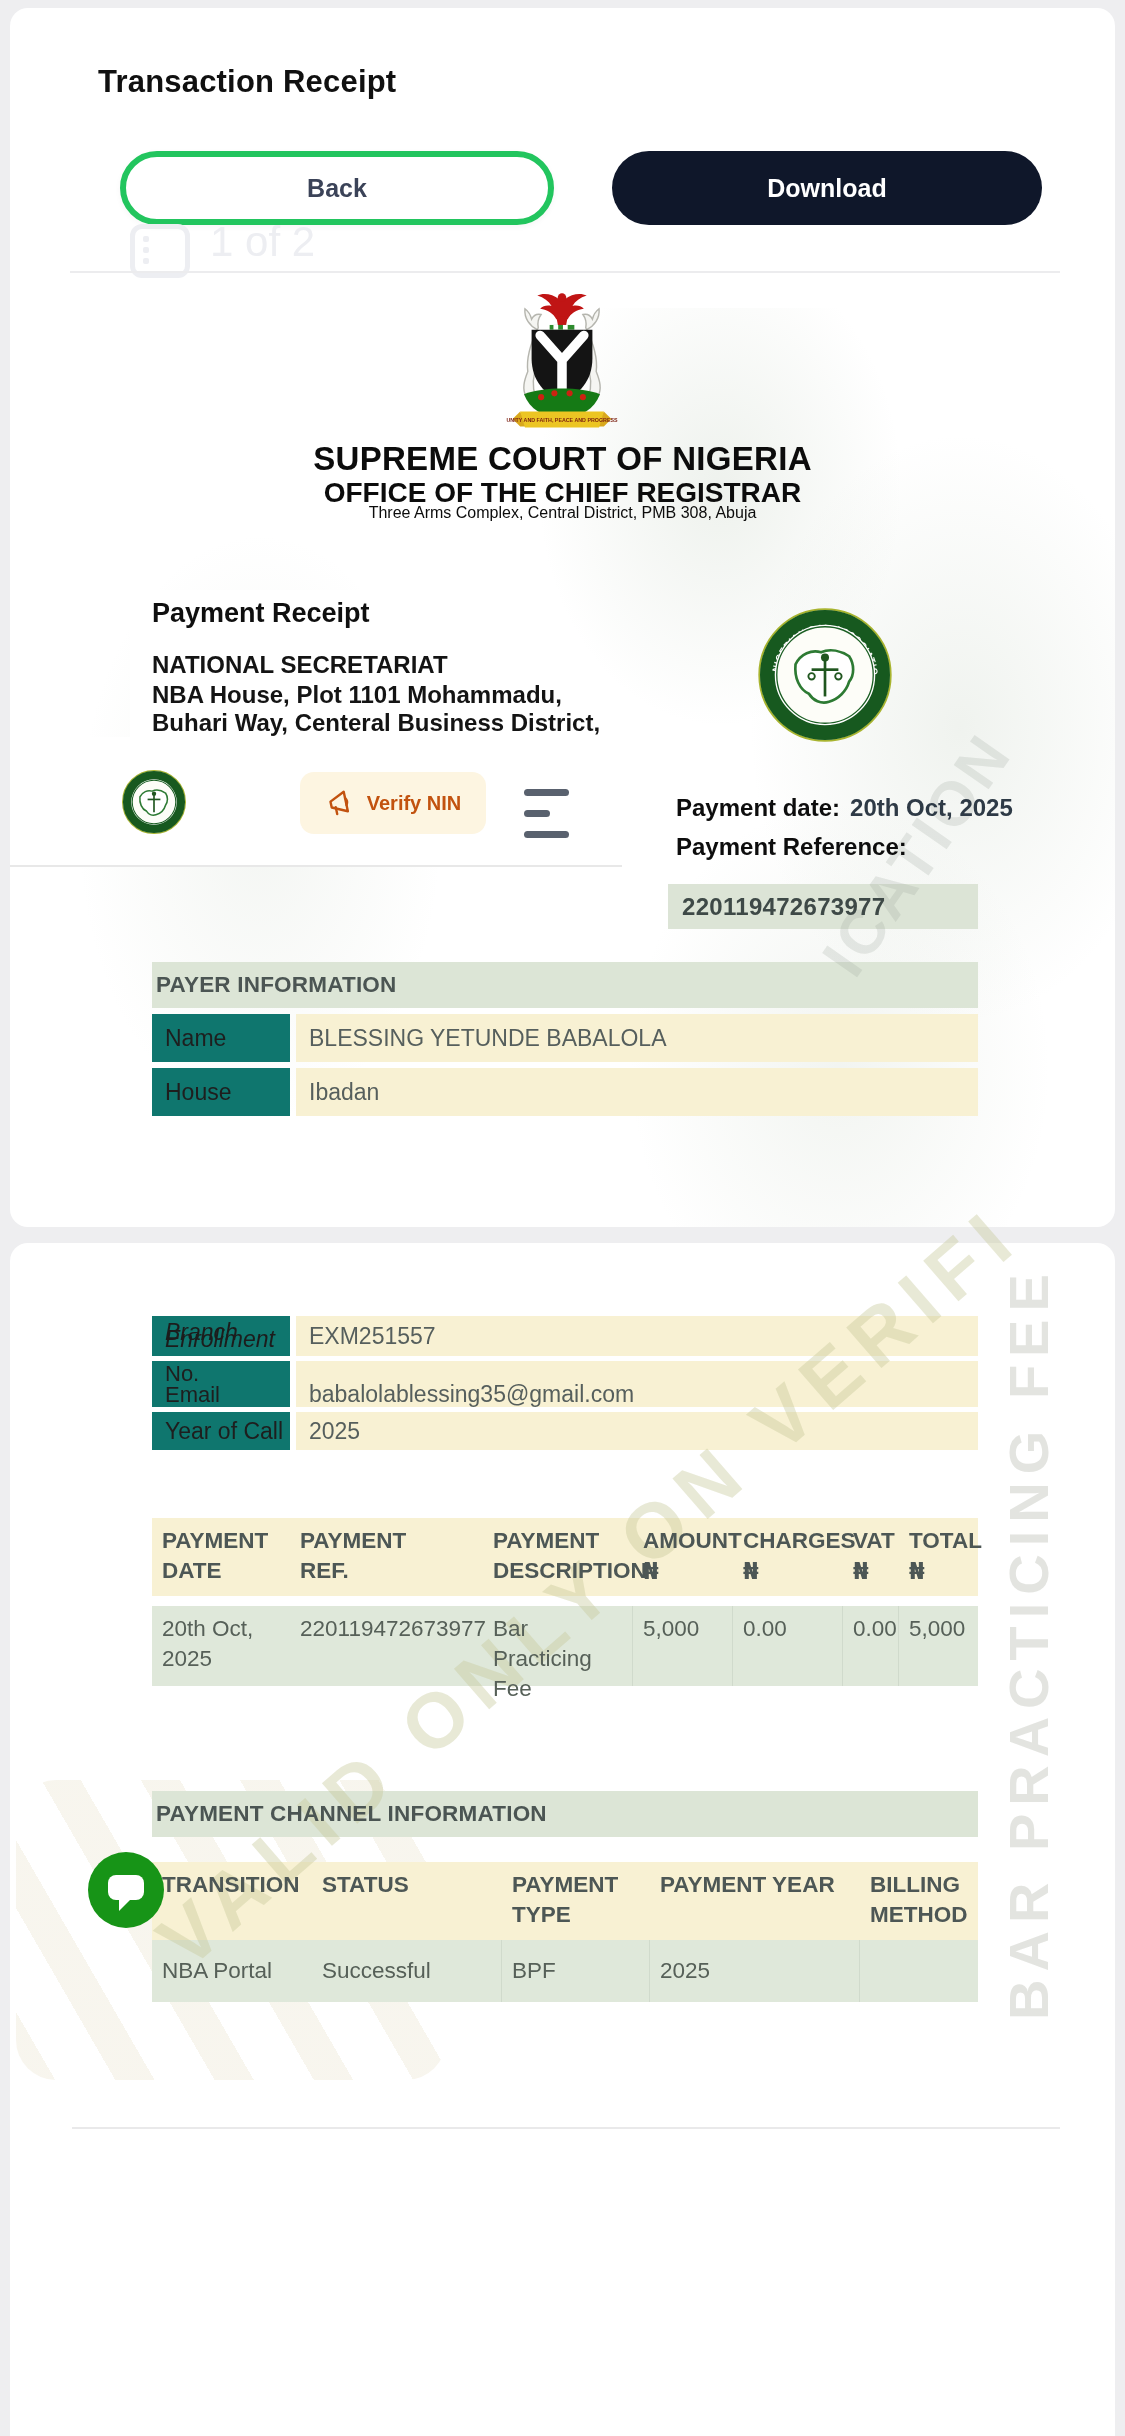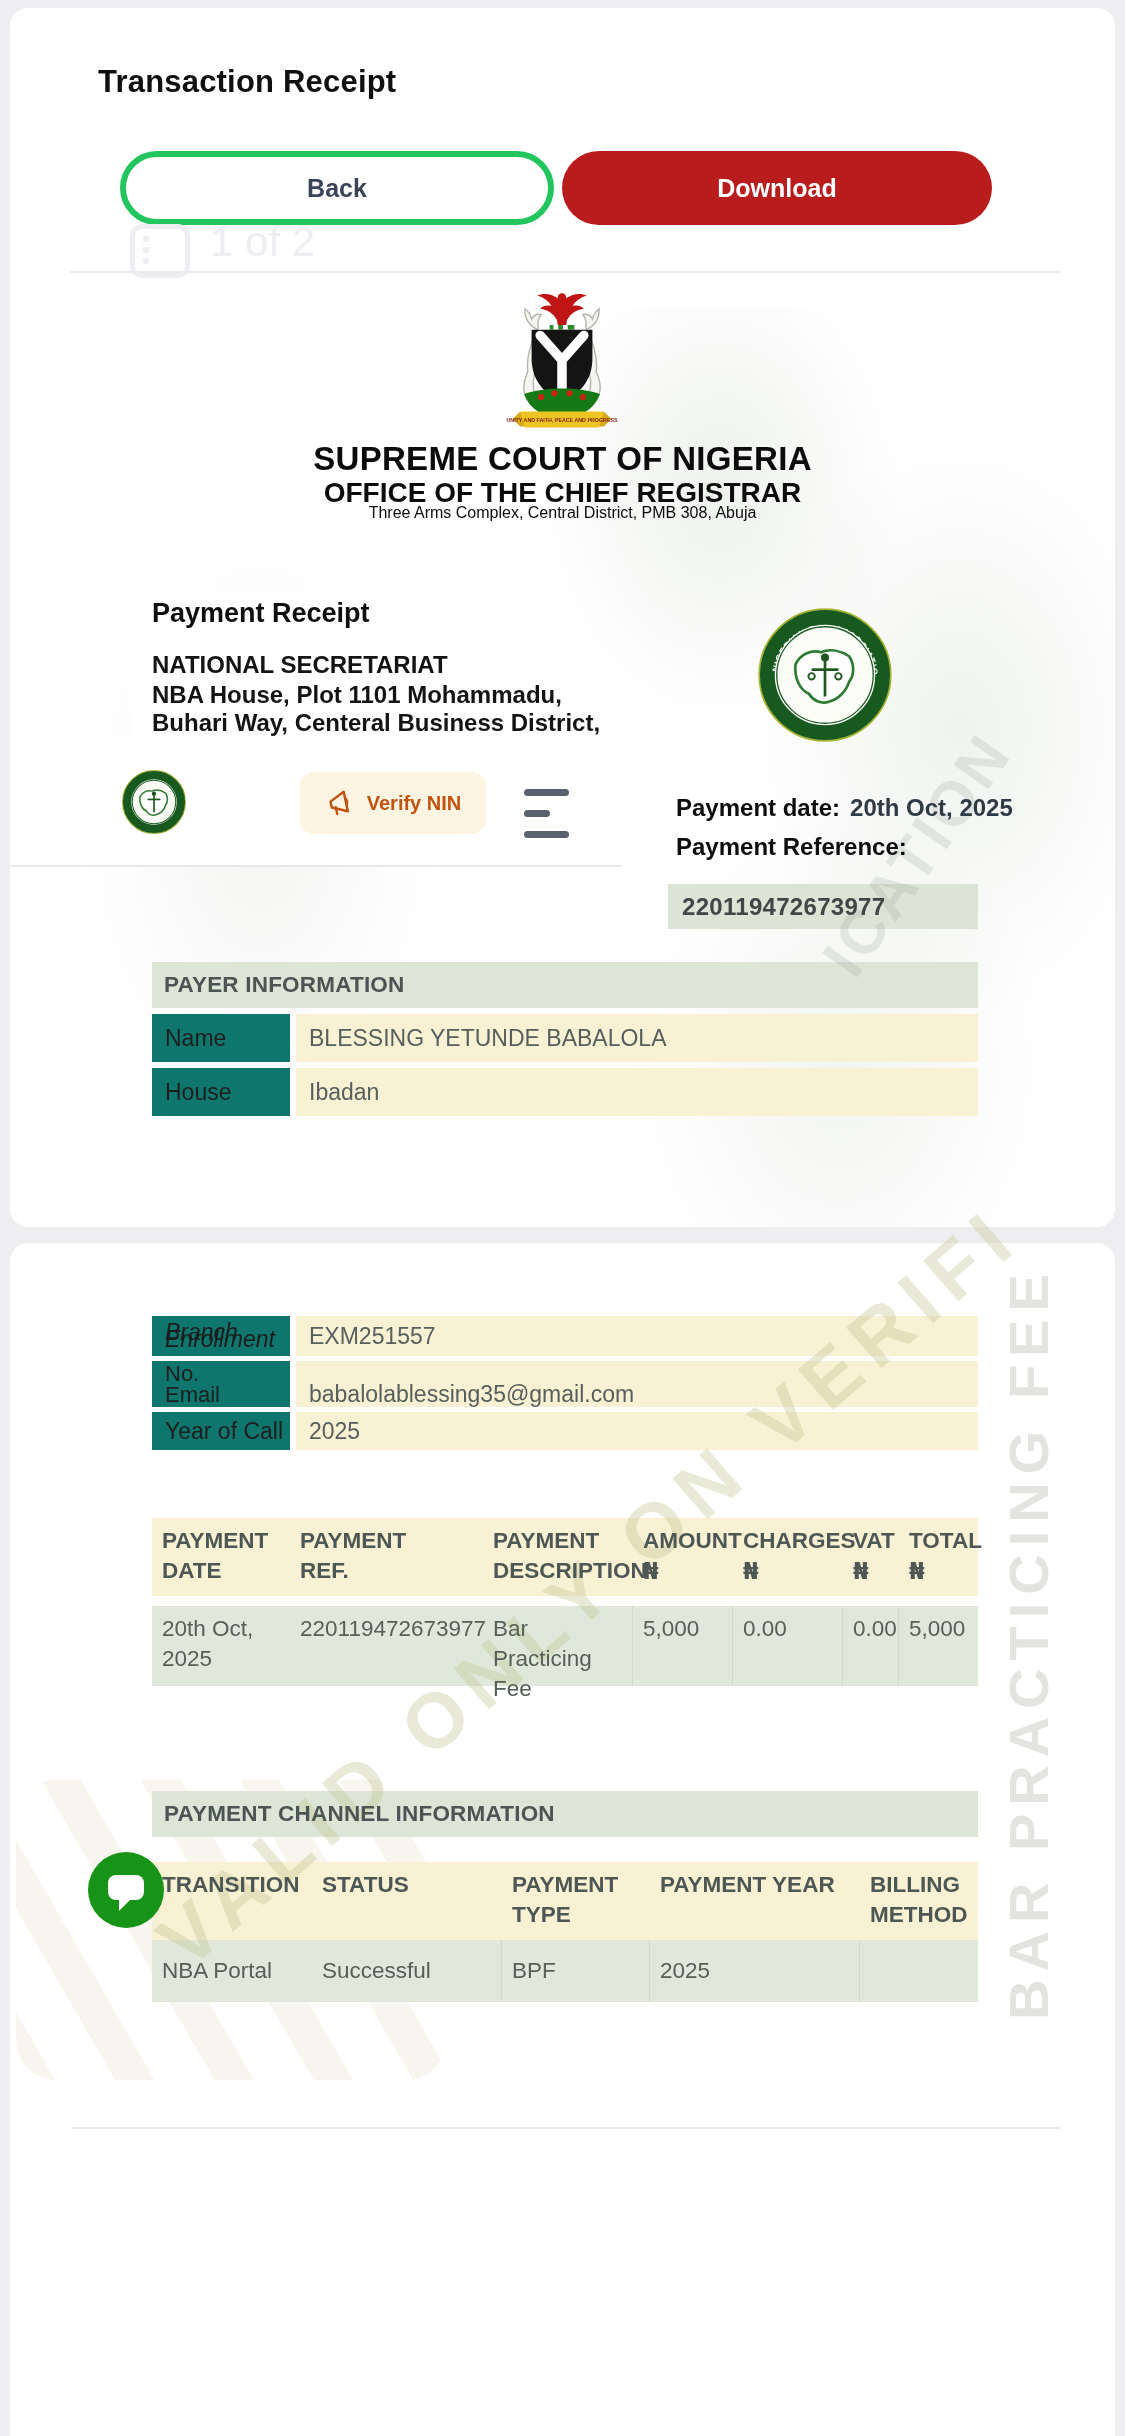--- a/index.html
+++ b/index.html
@@ -8,21 +8,21 @@
   .abs{position:absolute;}
   .card{position:absolute;left:10px;width:1105px;background:#fff;overflow:hidden;}
   #card1{top:8px;height:1219px;border-radius:18px;}
   #card2{top:1243px;height:1193px;border-radius:18px 18px 0 0;}
 
   
   #title{left:98px;top:64px;font-size:31px;font-weight:700;color:#101010;letter-spacing:.2px;}
   .pill-btn{position:absolute;top:151px;height:74px;border-radius:38px;display:flex;align-items:center;justify-content:center;
             font-size:25px;font-weight:600;box-sizing:border-box;cursor:pointer;}
   #back-btn{left:120px;width:434px;background:#fff;border:6px solid #22c55e;color:#3b4358;box-shadow:0 2px 6px rgba(0,0,0,0.04);}
-  #dl-btn{left:562px;width:430px;background:#b91c1c;color:#fff;}
+  #dl-btn{left:612px;width:430px;background:#0f172a;color:#fff;}
   #pages-icon{left:130px;top:224px;width:50px;height:44px;border:5px solid #edeef2;border-radius:12px;}
   #pages-icon i{position:absolute;width:6px;height:6px;border-radius:2px;background:#edeef2;left:8px;}
   #pages-icon i:nth-child(1){top:7px;} #pages-icon i:nth-child(2){top:18px;} #pages-icon i:nth-child(3){top:29px;}
   #pages-text{left:210px;top:218px;font-size:42px;font-weight:400;color:#edeef2;}
   .divider{position:absolute;height:2px;background:#ececee;}
   #divider1{left:70px;top:271px;width:990px;}
   #divider2{left:72px;top:2127px;width:988px;background:#e9e9ea;}
 
   
   #wm1{left:70px;top:300px;width:1040px;height:930px;pointer-events:none;
@@ -53,21 +53,21 @@
   #menu-icon b:nth-child(1){top:0;width:45px;} #menu-icon b:nth-child(2){top:21px;width:26px;} #menu-icon b:nth-child(3){top:42px;width:45px;}
   .pay-lbl{left:676px;font-size:24px;font-weight:700;color:#0d0d0d;z-index:3;}
   #pay-date{top:794px;} #pay-ref-lbl{top:833px;}
   #pay-date .val{color:#2e3a46;margin-left:10px;}
   #ref-box{left:668px;top:884px;width:310px;height:45px;background:#dce4d6;}
   #ref-box span{position:relative;z-index:3;display:block;padding-left:14px;line-height:45px;
                 font-size:24px;font-weight:600;color:#3e4947;letter-spacing:.3px;}
 
   
   .band{position:absolute;left:152px;width:826px;height:46px;background:#dce5d6;}
-  .band span{position:relative;z-index:3;display:block;padding-left:12px;line-height:46px;
+  .band span{position:relative;z-index:3;display:block;padding-left:4px;line-height:46px;
              font-size:22.5px;font-weight:700;color:#4b5553;letter-spacing:.2px;}
   .lbl-cell{position:absolute;left:152px;width:138px;background:#0f766e;}
   .val-cell{position:absolute;left:296px;width:682px;background:#f8f1d3;}
   .lbl-cell span,.val-cell span{position:relative;z-index:3;display:block;padding-left:13px;font-size:23px;}
   .lbl-cell span{color:#1e1e1e;}
   .val-cell span{color:#565f5d;}
 
   
   #row-name .lbl-cell,#row-name .val-cell{top:1014px;height:48px;} 
   #row-payee .lbl-cell,#row-payee .val-cell{top:1068px;height:48px;}

